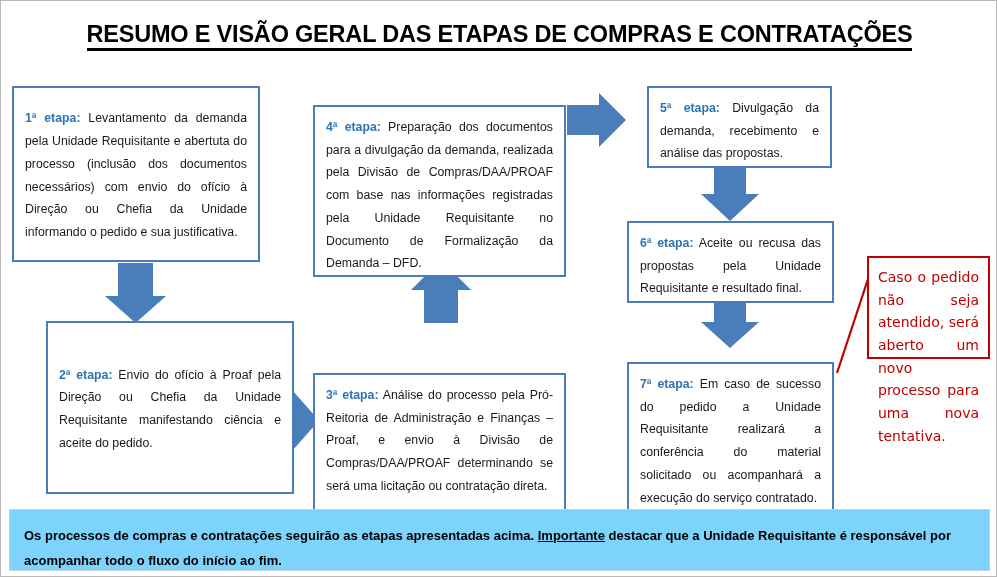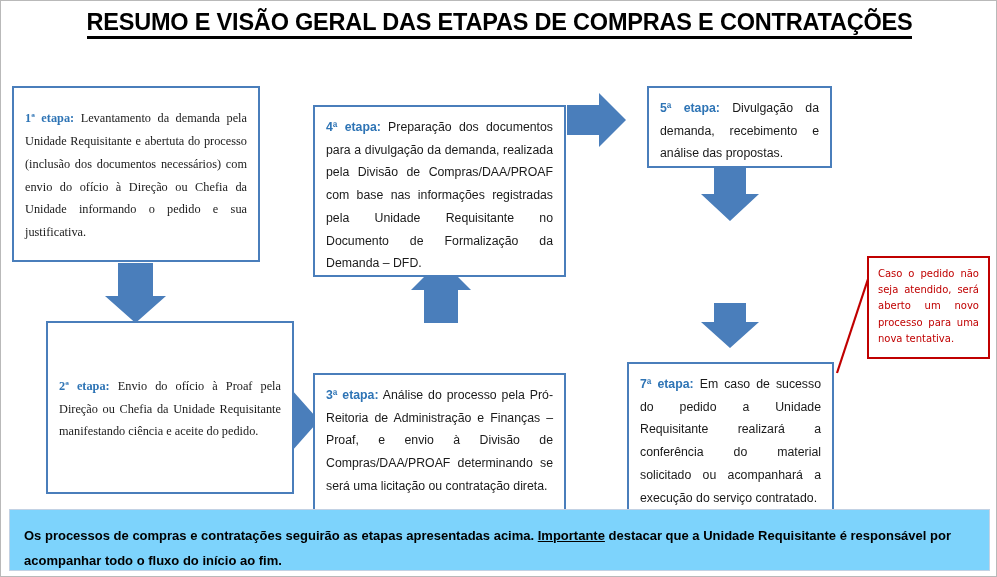--- a/index.html
+++ b/index.html
@@ -18,21 +18,21 @@
     width: 997px;
     height: 577px;
     border: 1px solid #b9b9b9;
     box-sizing: border-box;
     background: #ffffff;
   }
   
   #page-title {
     position: absolute;
     left: 0;
-    top: 8px;
+    top: 20px;
     width: 997px;
     text-align: center;
     font-size: 23.5px;
     font-weight: bold;
     color: #000000;
     letter-spacing: -0.2px;
     font-family: "Liberation Sans", sans-serif;
   }
   #page-title span.ul {
     border-bottom: 3px solid #000;
@@ -53,30 +53,30 @@
     font-family: "Liberation Sans", sans-serif;
   }
   .step-box .step-label {
     color: #2e74b5;
     font-weight: bold;
   }
   .step-box.center-v {
     display: flex;
     align-items: center;
   }
-  .step-box.center-v .inner { width: 100%; font-family: Liberation Serif, serif; }
+  .step-box.center-v .inner { width: 100%; }
 
   
   #red-callout {
     position: absolute;
     box-sizing: border-box;
     border: 2px solid #c00000;
     background: #ffffff;
     color: #c00000;
-    font-size: 10px;
+    font-size: 14px;
     line-height: 1.62;
     padding: 8px 9px;
     text-align: justify;
     text-justify: inter-word;
     font-family: "DejaVu Sans", sans-serif;
   }
   
   #footer-note {
     position: absolute;
     left: 8px;
@@ -150,20 +150,25 @@
       <span class="step-label">4ª  etapa:</span><span> Preparação dos documentos para a divulgação da demanda, realizada pela Divisão de Compras/DAA/PROAF com base nas informações registradas pela Unidade Requisitante no Documento de Formalização da Demanda – DFD.</span>
     </div>
   </div>
 
   <div class="step-box" id="step-5" style="left:646px; top:85px; width:185px; height:82px;">
     <div class="inner">
       <span class="step-label">5ª  etapa:</span><span> Divulgação da demanda,  recebimento e análise das propostas.</span>
     </div>
   </div>
 
+  <div class="step-box" id="step-6" style="left:626px; top:220px; width:207px; height:82px;">
+    <div class="inner">
+      <span class="step-label">6ª  etapa:</span><span> Aceite ou recusa das propostas pela Unidade Requisitante e resultado final.</span>
+    </div>
+  </div>
 
   <div class="step-box" id="step-7" style="left:626px; top:341px; width:207px; height:152px;margin-top:20px;">
     <div class="inner">
       <span class="step-label">7ª  etapa:</span><span> Em caso de sucesso do pedido a Unidade Requisitante realizará a conferência do material solicitado ou acompanhará a execução do serviço contratado.</span>
     </div>
   </div>
 
   <div id="red-callout" style="left:866px; top:255px; width:123px; height:103px;">
     <span>Caso o pedido não seja atendido, será aberto um novo processo para uma nova tentativa.</span>
   </div>

